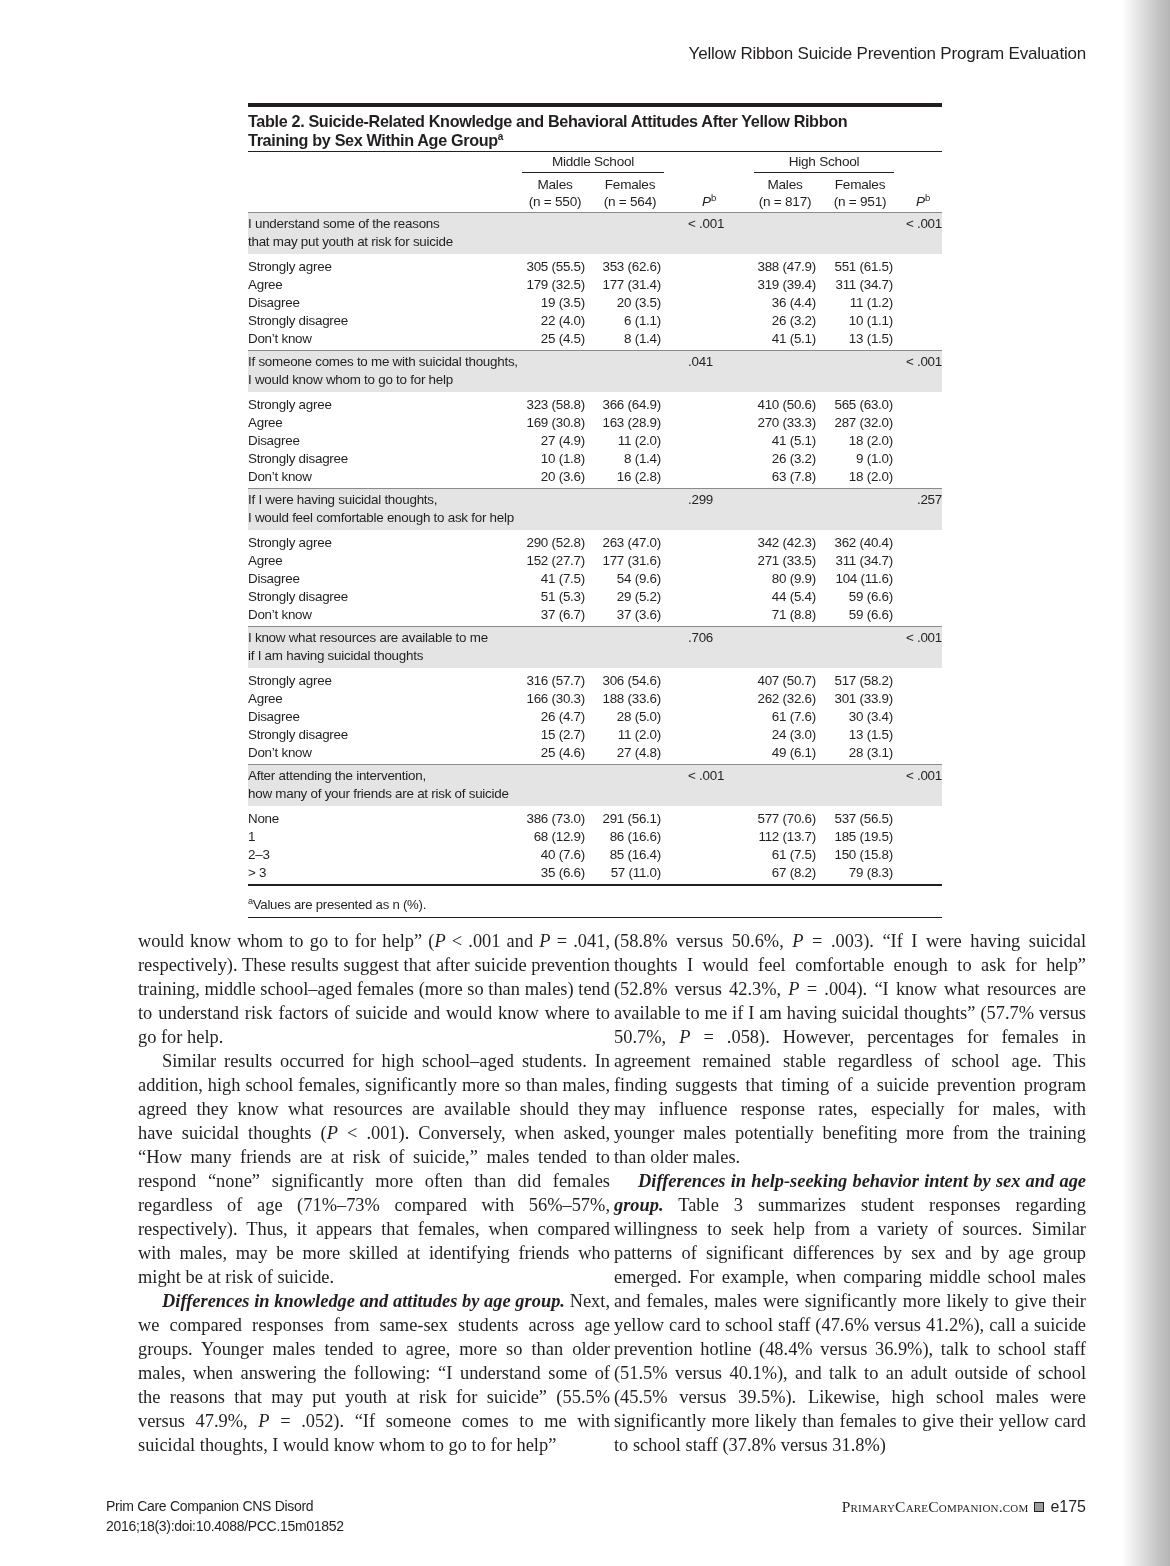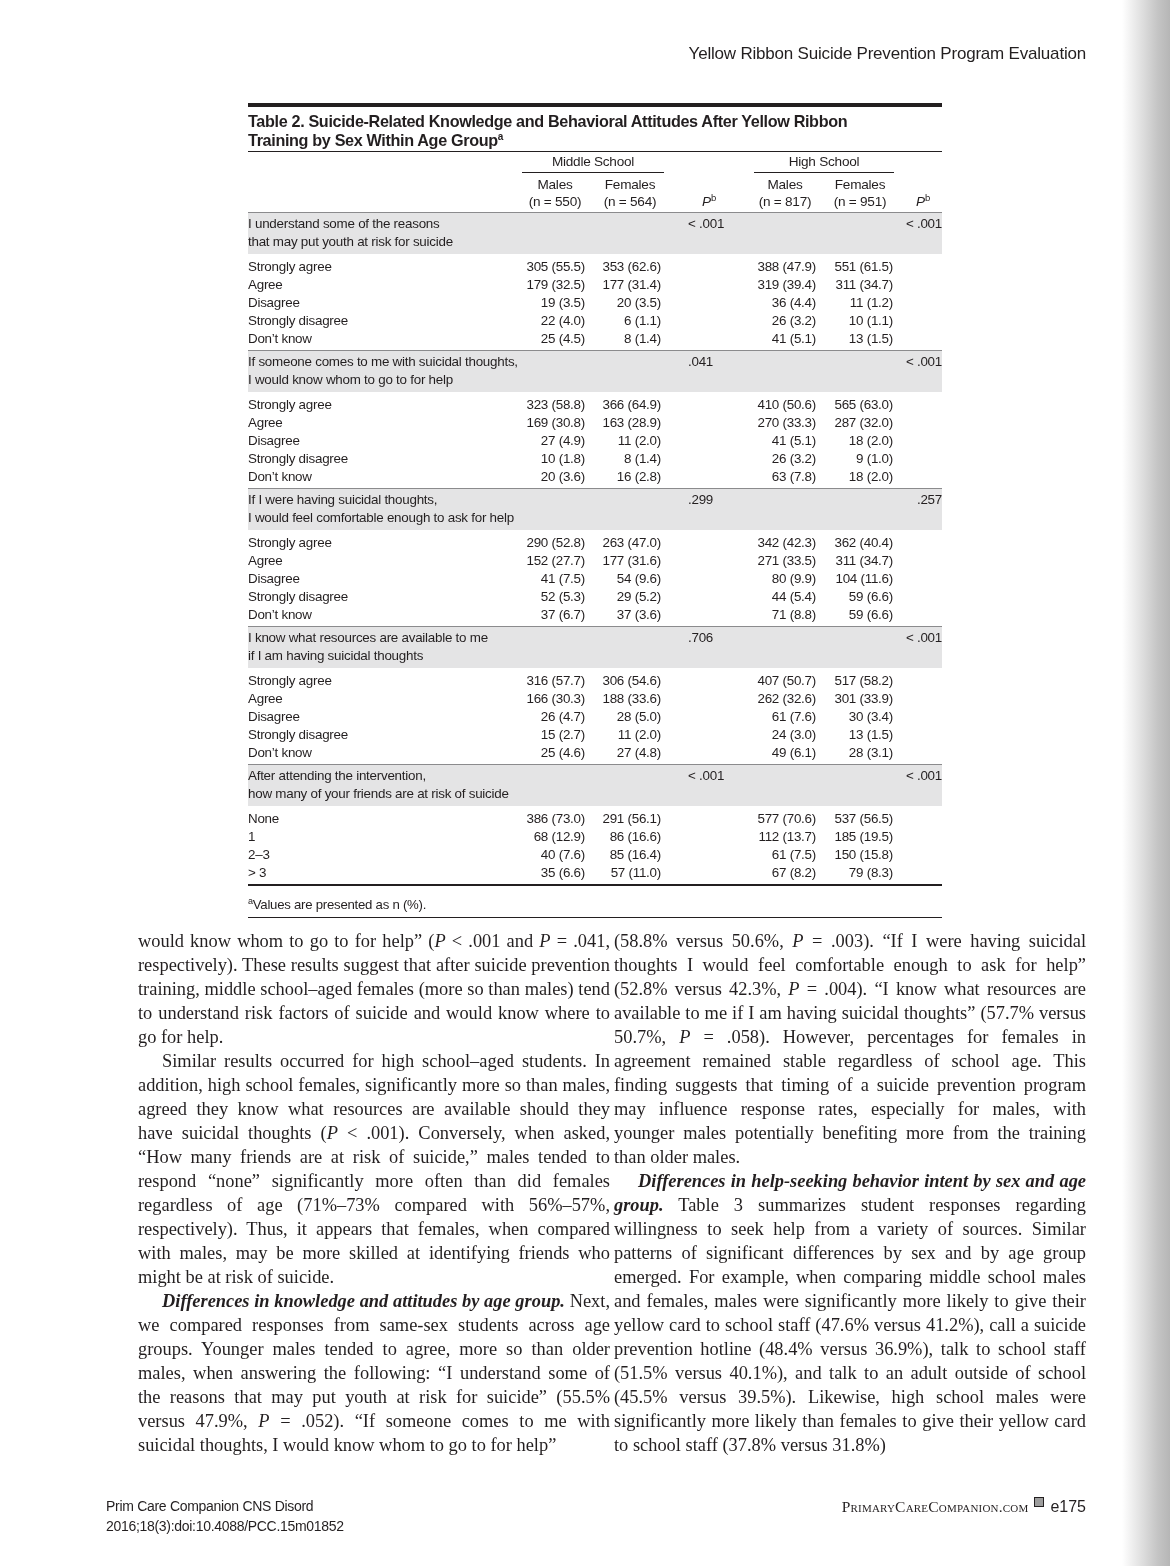--- a/index.html
+++ b/index.html
@@ -67,21 +67,21 @@
   .col-text i { font-style: italic; }
   
   .footer-left {
     position: absolute; left: 106px; top: 1497px;
     font-family: "Liberation Sans", sans-serif; font-size: 14px; line-height: 19.5px; color: #231f20;
     letter-spacing: -0.3px;
   }
   .footer-right {
     position: absolute; right: 84px; top: 1497px;
     font-family: "Liberation Serif", serif; font-size: 15.5px; line-height: 19.5px; color: #231f20;
-    display: flex; gap: 6px;
+    display: flex; align-items: center; gap: 6px;
   }
   .footer-right .site { font-variant: small-caps; letter-spacing: 0.2px; }
   .square-icon {
     display: inline-block; width: 10px; height: 10px; border: 1px solid #231f20; background: #9d9d9d;
     box-sizing: border-box;
   }
   .footer-right .page { font-family: "Liberation Sans", sans-serif; font-size: 16px; }
 </style>
 </head>
 <body>
@@ -154,21 +154,21 @@
       <div class="qrow">
         <span class="qtext">If I were having suicidal thoughts,</span>
         <span class="qtext">I would feel comfortable enough to ask for help</span>
         <span class="p p-ms">.299</span>
         <span class="p p-hs">.257</span>
       </div>
       <div class="subrows">
         <div class="arow"><span>Strongly agree</span><span class="cell c-msm">290 (52.8)</span><span class="cell c-msf">263 (47.0)</span><span class="cell c-hsm">342 (42.3)</span><span class="cell c-hsf">362 (40.4)</span></div>
         <div class="arow"><span>Agree</span><span class="cell c-msm">152 (27.7)</span><span class="cell c-msf">177 (31.6)</span><span class="cell c-hsm">271 (33.5)</span><span class="cell c-hsf">311 (34.7)</span></div>
         <div class="arow"><span>Disagree</span><span class="cell c-msm">41 (7.5)</span><span class="cell c-msf">54 (9.6)</span><span class="cell c-hsm">80 (9.9)</span><span class="cell c-hsf">104 (11.6)</span></div>
-        <div class="arow"><span>Strongly disagree</span><span class="cell c-msm">52 (5.3)</span><span class="cell c-msf">29 (5.2)</span><span class="cell c-hsm">44 (5.4)</span><span class="cell c-hsf">59 (6.6)</span></div>
+        <div class="arow"><span>Strongly disagree</span><span class="cell c-msm">51 (5.3)</span><span class="cell c-msf">29 (5.2)</span><span class="cell c-hsm">44 (5.4)</span><span class="cell c-hsf">59 (6.6)</span></div>
         <div class="arow"><span>Don’t know</span><span class="cell c-msm">37 (6.7)</span><span class="cell c-msf">37 (3.6)</span><span class="cell c-hsm">71 (8.8)</span><span class="cell c-hsf">59 (6.6)</span></div>
       </div>
       <div class="qrow">
         <span class="qtext">I know what resources are available to me</span>
         <span class="qtext">if I am having suicidal thoughts</span>
         <span class="p p-ms">.706</span>
         <span class="p p-hs">&lt; .001</span>
       </div>
       <div class="subrows">
         <div class="arow"><span>Strongly agree</span><span class="cell c-msm">316 (57.7)</span><span class="cell c-msf">306 (54.6)</span><span class="cell c-hsm">407 (50.7)</span><span class="cell c-hsf">517 (58.2)</span></div>

